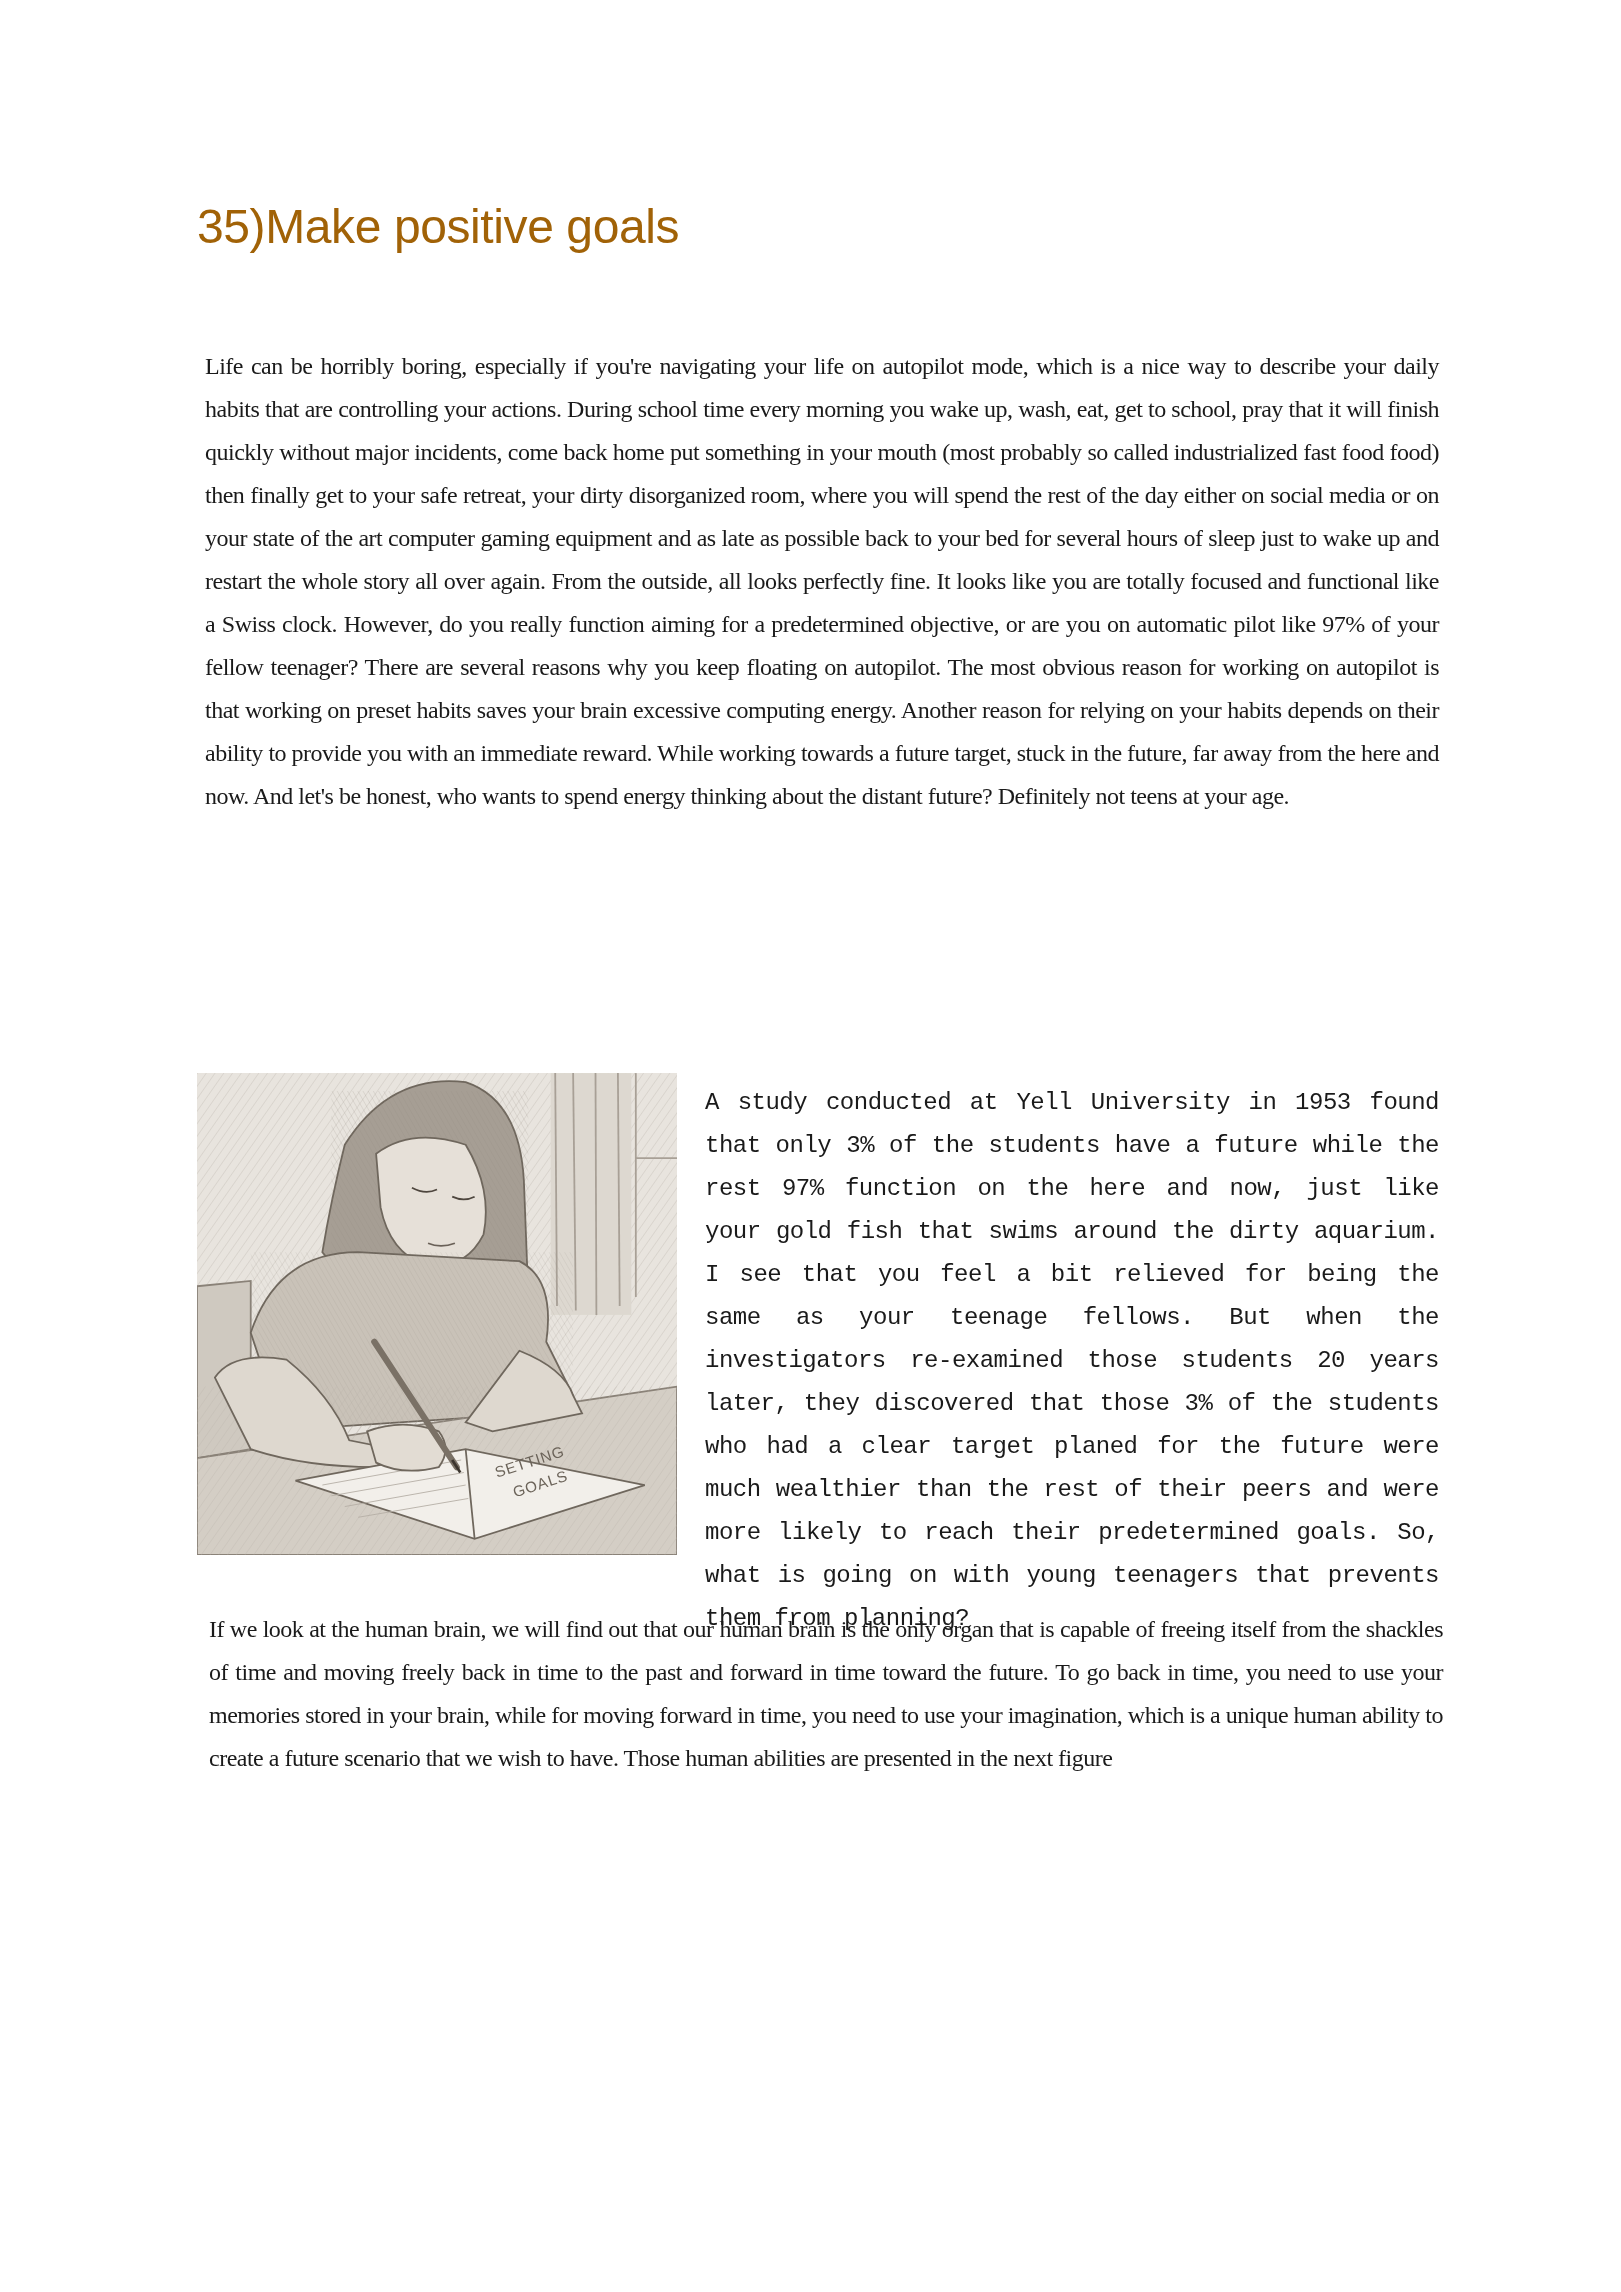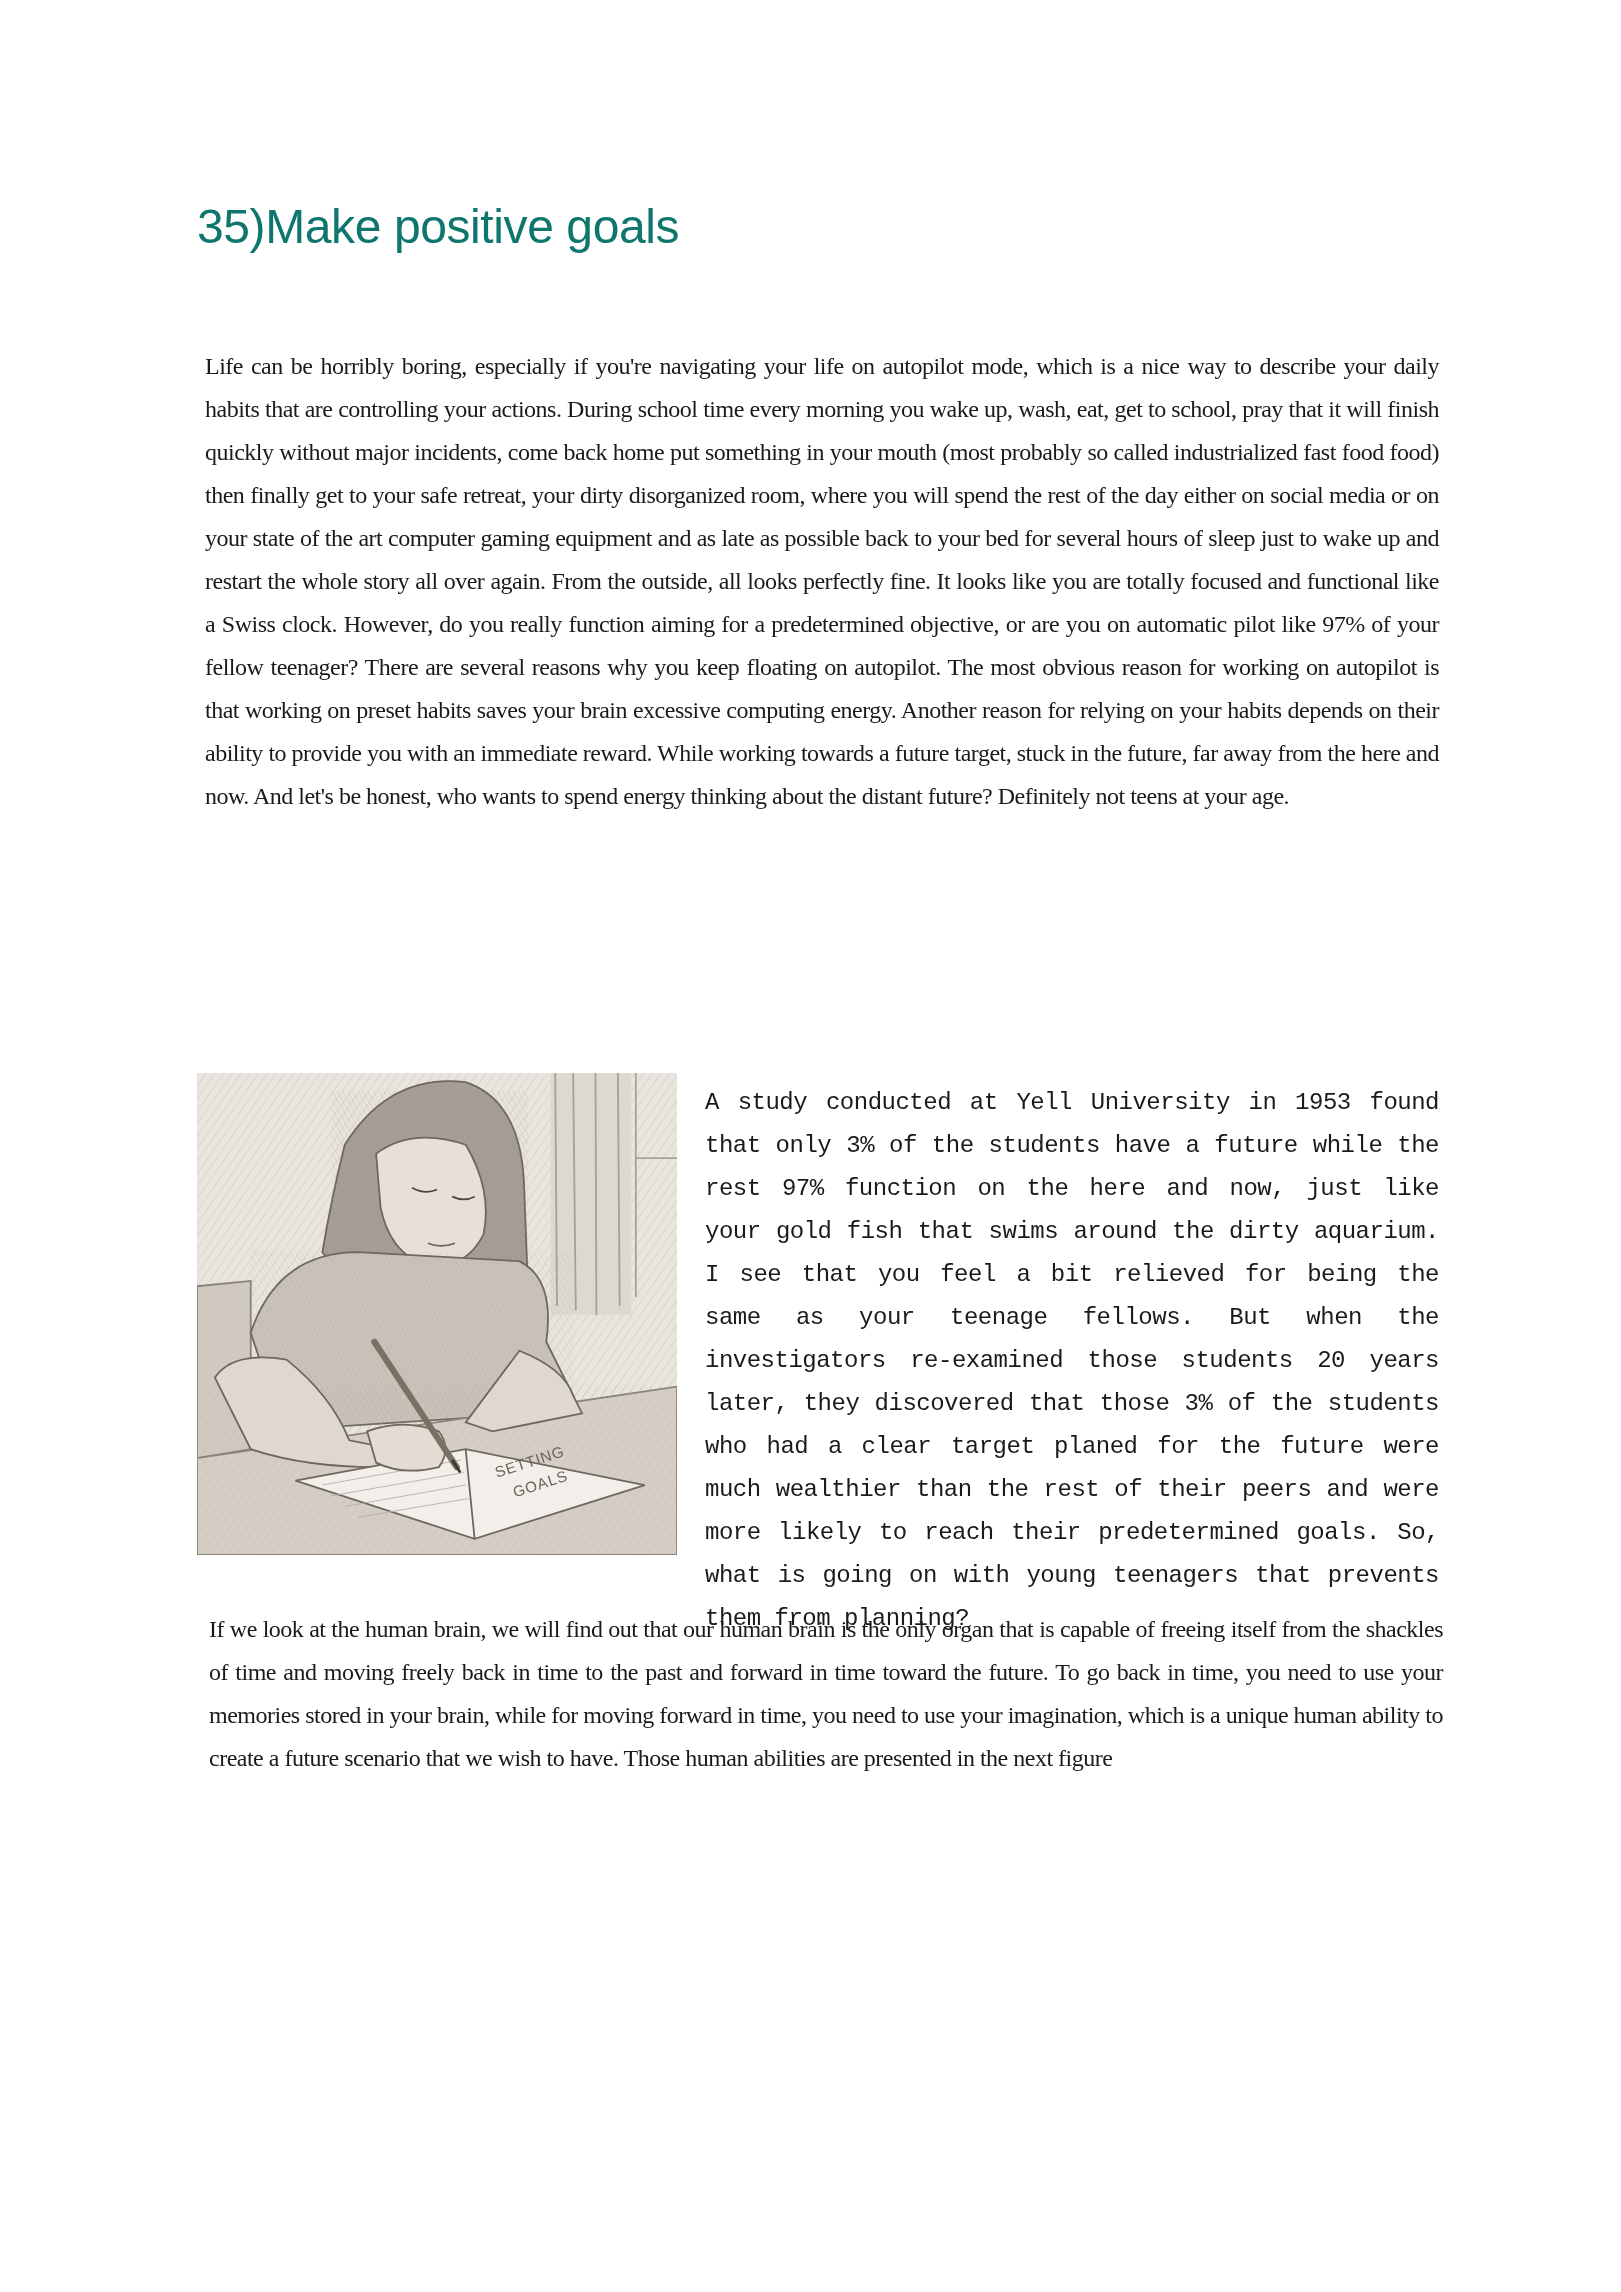--- a/index.html
+++ b/index.html
@@ -5,21 +5,21 @@
     html, body { margin: 0; padding: 0; background: #ffffff; }
     body { width: 1622px; height: 2293px; position: relative; overflow: hidden; }
     .page {
       position: absolute; left: 197px; top: 0; width: 1234px;
       font-family: "Liberation Serif", "DejaVu Serif", serif;
       color: #1a1a1a;
     }
     .heading {
       position: absolute; top: 199px; left: 0;
       font-family: "Liberation Sans", "DejaVu Sans", sans-serif;
-      font-size: 48px; font-weight: normal; color: #0f766e;
+      font-size: 48px; font-weight: normal; color: #a16207;
       margin: 0; letter-spacing: -0.4px;
     }
     .para {
       margin: 8px; font-size: 24px; line-height: 43px;
       text-align: justify; letter-spacing: -0.5px; word-spacing: 0px;
     }
     #p1 { position: absolute; top: 337px; left: 0; width: 1234px; }
     .figure-row {
       position: absolute; top: 1073px; left: 0; width: 1234px; height: 484px;
     }

